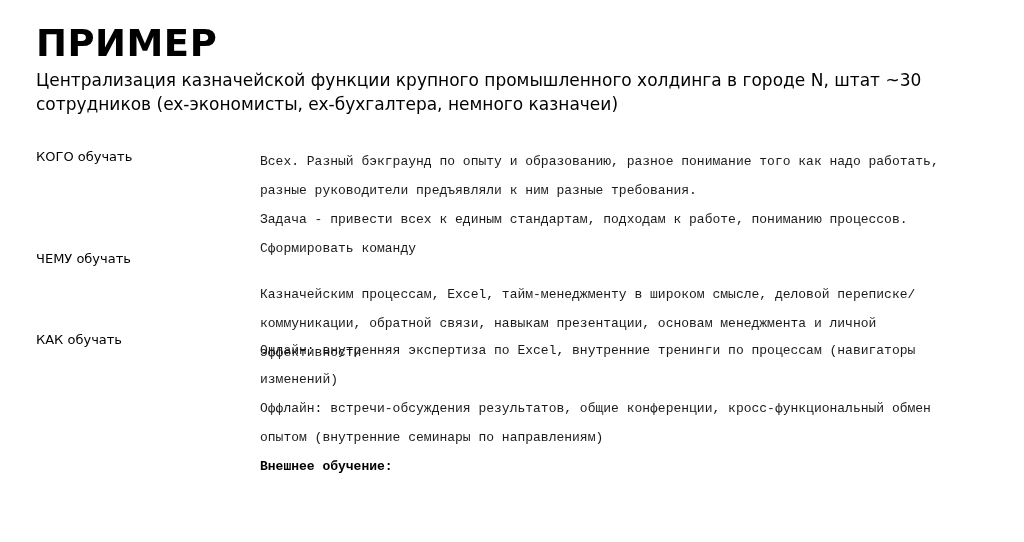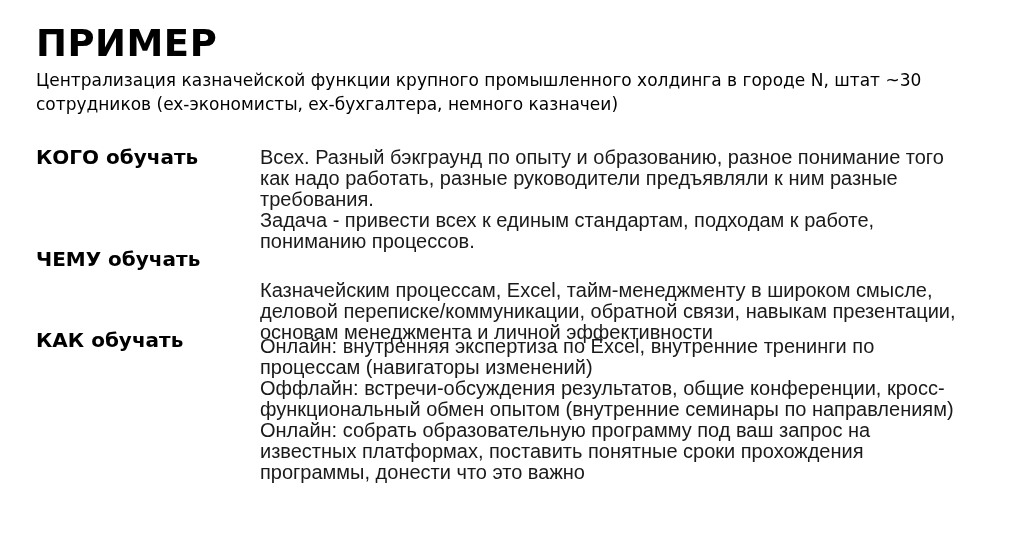--- a/index.html
+++ b/index.html
@@ -33,32 +33,32 @@
     font-family: "DejaVu Sans", sans-serif;
     font-weight: normal;
     font-size: 17px;
     line-height: 24px;
     margin: 0;
   }
   .row-label {
     position: absolute;
     left: 36px;
     font-family: "DejaVu Sans", sans-serif;
-    font-weight: bold;
-    font-size: 20px;
+    font-weight: normal;
+    font-size: 13px;
     line-height: 22px;
     margin: 0;
   }
   .row-content {
     position: absolute;
     left: 260px;
     width: 700px;
-    font-family: Liberation Sans, sans-serif;
-    font-size: 20px;
-    line-height: 21px;
+    font-family: Liberation Mono, monospace;
+    font-size: 13px;
+    line-height: 29px;
     color: #1a1a1a;
   }
   .row-content p {
     margin: 0;
   }
   .row-content .sub-heading {
     font-weight: bold;
     color: #000000;
   }
   #label-who { top: 146px; }
@@ -71,25 +71,26 @@
 </head>
 <body>
 
 <h1 class="title">ПРИМЕР</h1>
 <h2 class="subtitle">Централизация казначейской функции крупного промышленного холдинга в городе N, штат ~30 сотрудников (ex-экономисты, ex-бухгалтера, немного казначеи)</h2>
 
 <div class="row-label" id="label-who">КОГО обучать</div>
 <div class="row-content" id="content-who">
   <p>Всех. Разный бэкграунд по опыту и образованию, разное понимание того как надо работать, разные руководители предъявляли к ним разные требования.</p>
   <p>Задача - привести всех к единым стандартам, подходам к работе, пониманию процессов.</p>
+  <p>Сформировать команду</p>
 </div>
 
 <div class="row-label" id="label-what">ЧЕМУ обучать</div>
 <div class="row-content" id="content-what">
   <p>Казначейским процессам, Excel, тайм-менеджменту в широком смысле, деловой переписке/коммуникации, обратной связи, навыкам презентации, основам менеджмента и личной эффективности</p>
 </div>
 
 <div class="row-label" id="label-how">КАК обучать</div>
 <div class="row-content" id="content-how">
   <p>Онлайн: внутренняя экспертиза по Excel, внутренние тренинги по процессам (навигаторы изменений)</p>
   <p>Оффлайн: встречи-обсуждения результатов, общие конференции, кросс-функциональный обмен опытом (внутренние семинары по направлениям)</p>
-  <p>Онлайн: собрать образовательную программу под ваш запрос на известных платформах, поставить понятные сроки прохождения программы, донести что это важно</p>
+  <p class="sub-heading">Внешнее обучение:</p>
 </div>
 
 </body></html>

